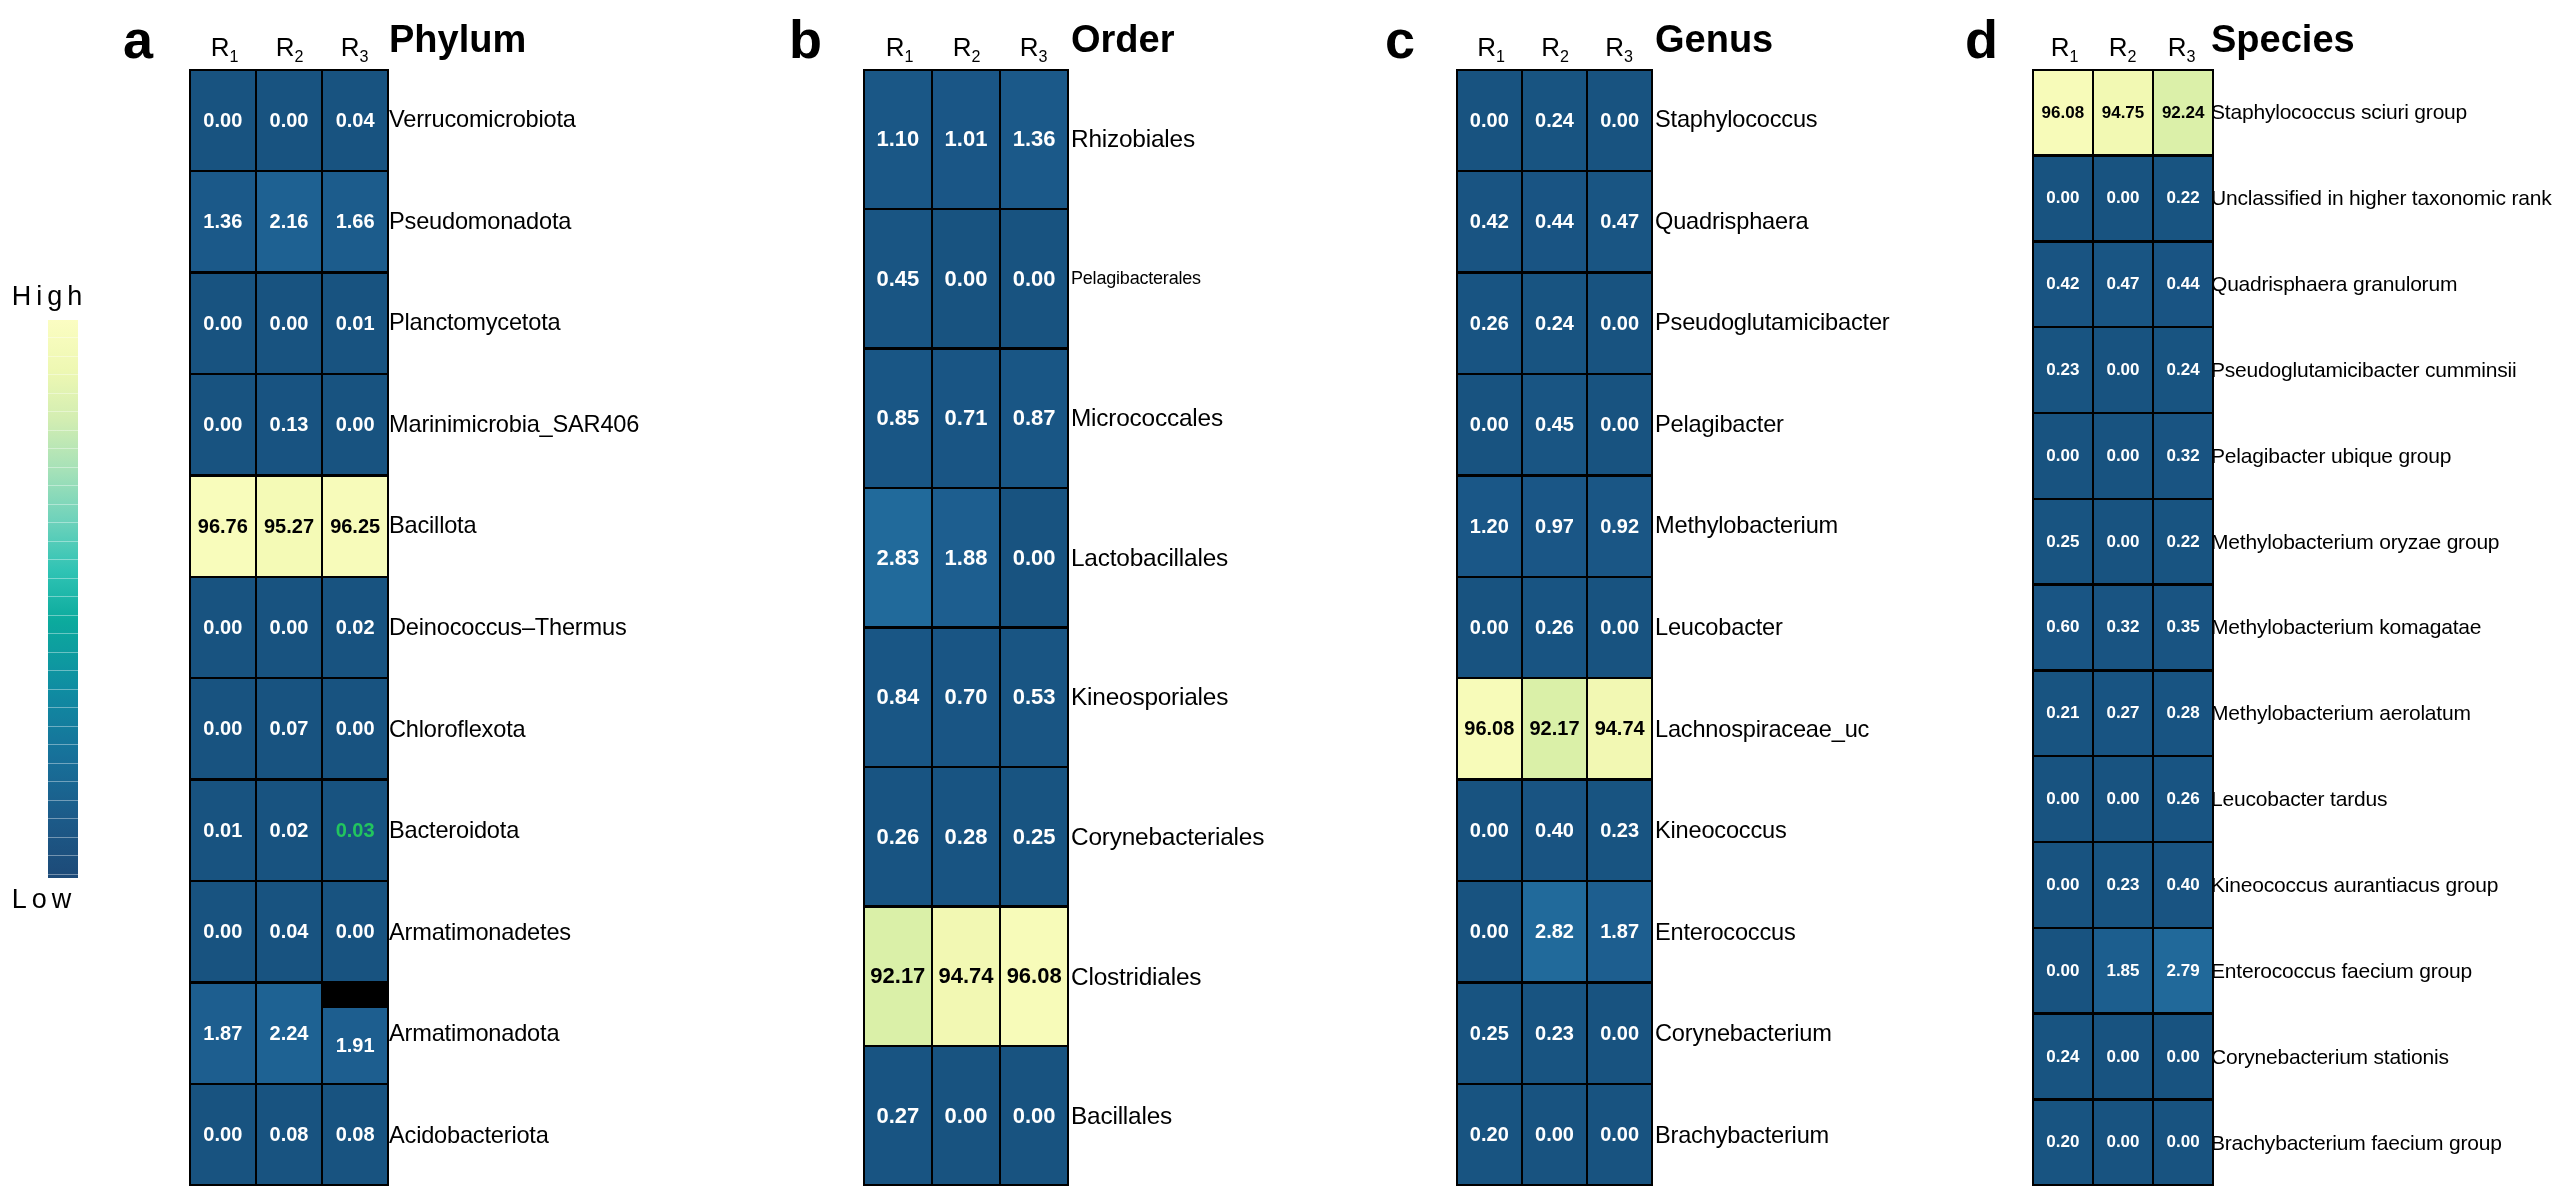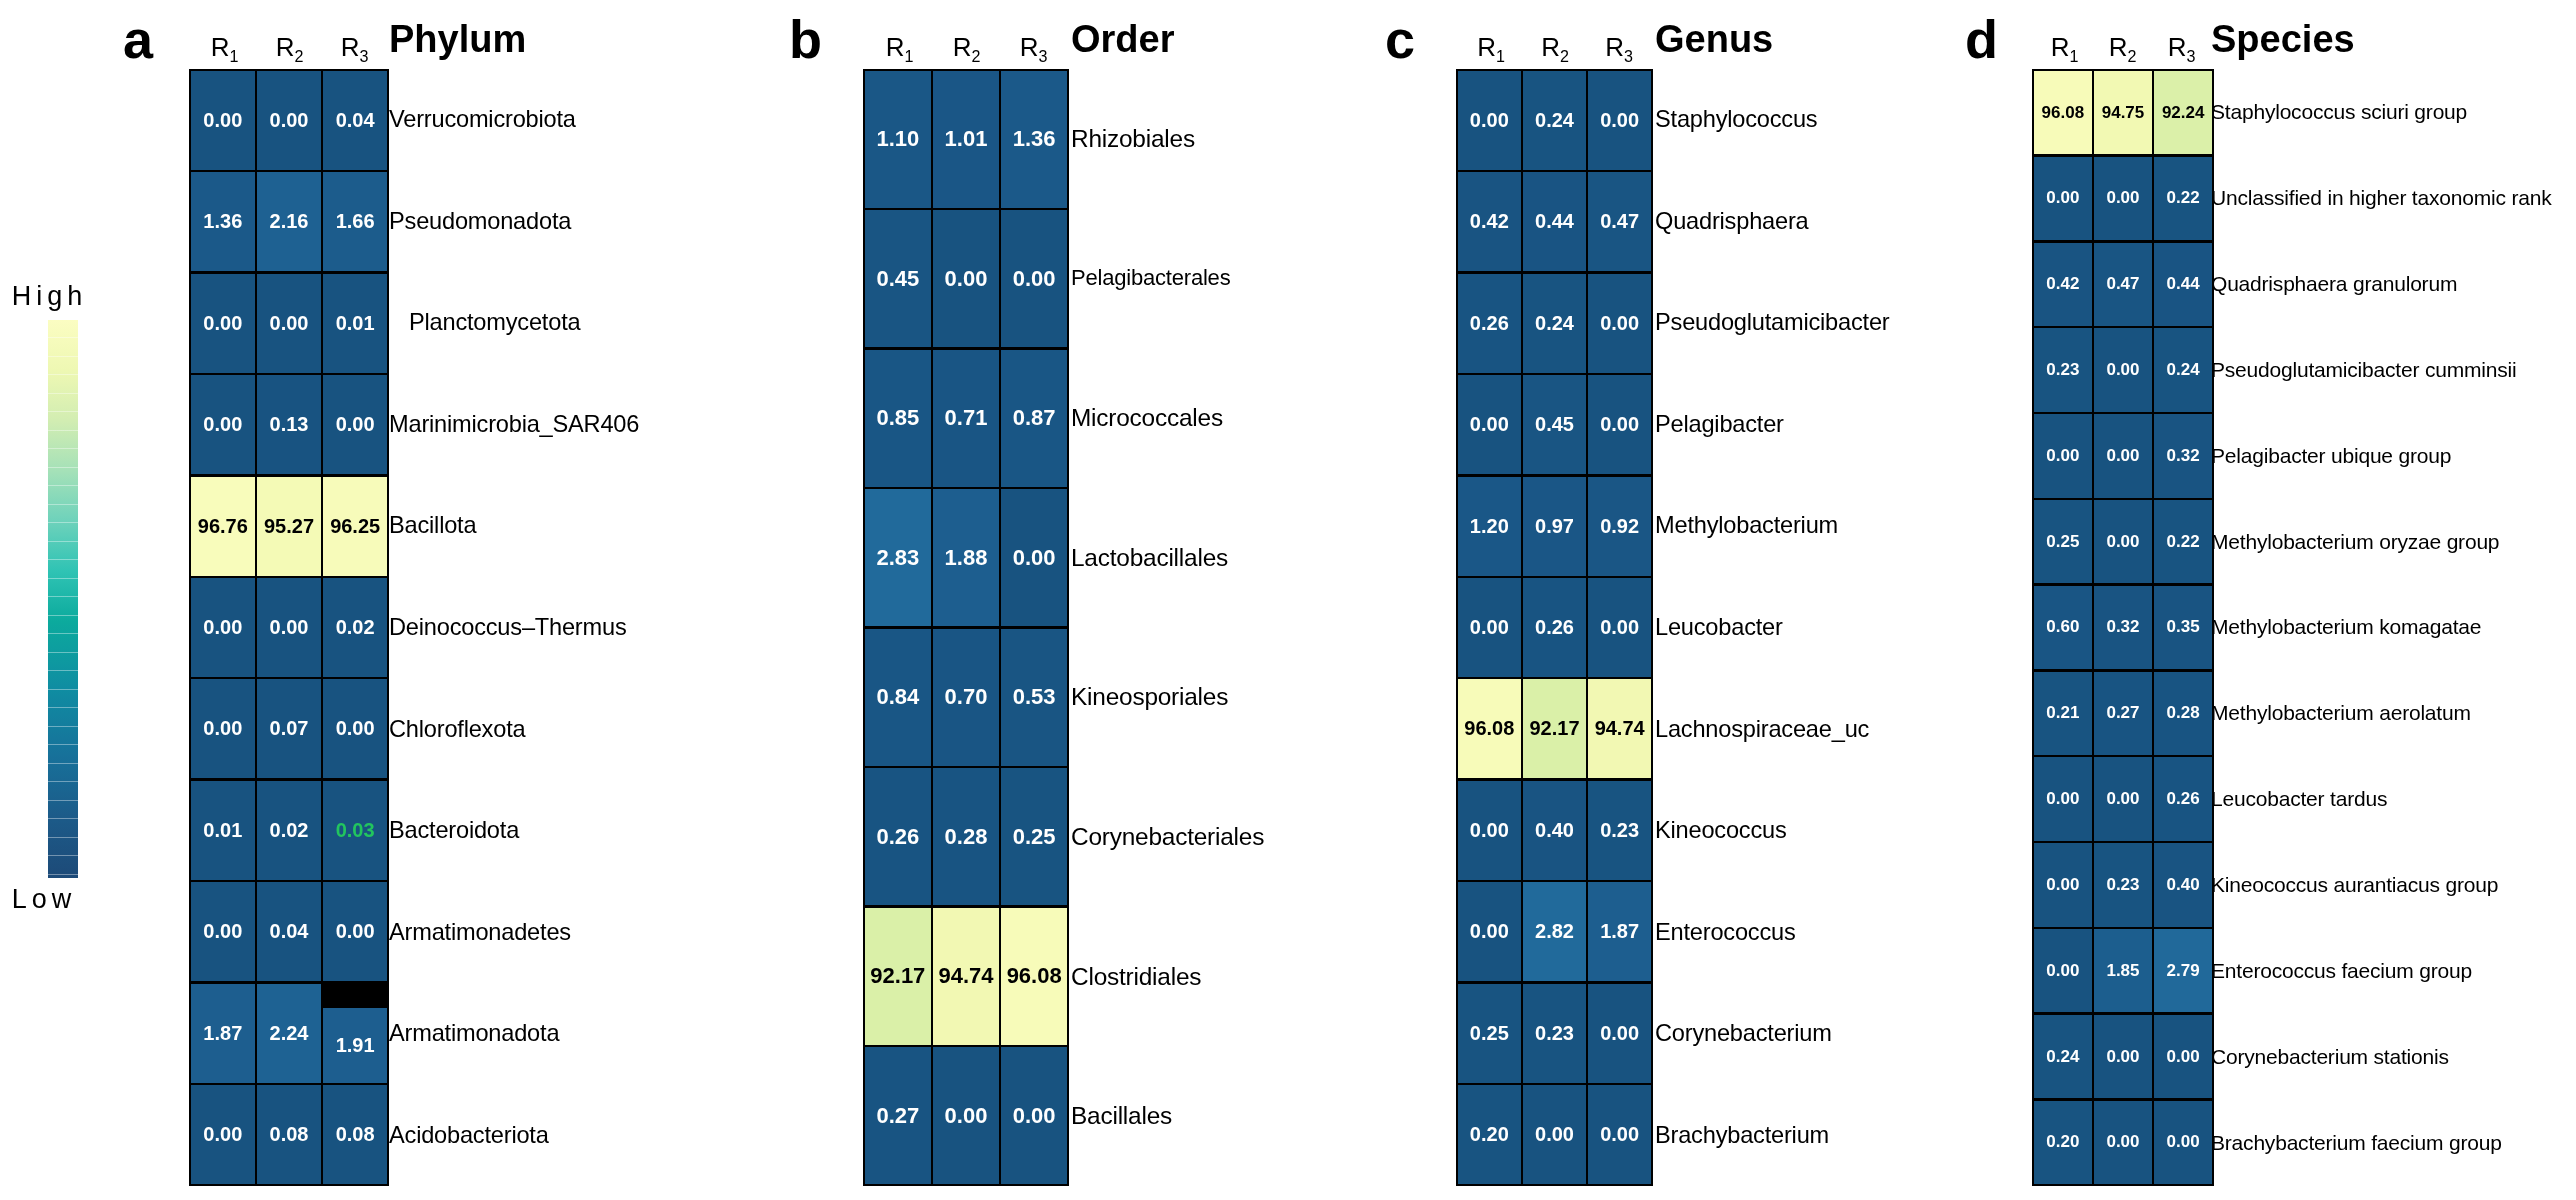--- a/index.html
+++ b/index.html
@@ -74,21 +74,21 @@
         <div class="hm-cell" style="background: rgb(29, 94, 143); color: rgb(255, 255, 255); font-size: 20px;">1.87</div>
         <div class="hm-cell" style="background: rgb(30, 98, 147); color: rgb(255, 255, 255); font-size: 20px;">2.24</div>
         <div class="hm-cell" style="background: rgb(29, 94, 143); color: rgb(255, 255, 255); font-size: 20px; margin-top: 24px;">1.91</div>
         <div class="hm-cell" style="background: rgb(24, 83, 128); color: rgb(255, 255, 255); font-size: 20px;">0.00</div>
         <div class="hm-cell" style="background: rgb(24, 83, 128); color: rgb(255, 255, 255); font-size: 20px;">0.08</div>
         <div class="hm-cell" style="background: rgb(24, 83, 128); color: rgb(255, 255, 255); font-size: 20px;">0.08</div>
       </div>
       <div class="row-labels" style="left: 389px; height: 1117px; grid-template-rows: repeat(11, 1fr);">
         <div class="row-label" style="font-size: 23.6px;">Verrucomicrobiota</div>
         <div class="row-label" style="font-size: 23.6px;">Pseudomonadota</div>
-        <div class="row-label" style="font-size: 23.6px; padding-left: 20px;">Planctomycetota</div>
+        <div class="row-label" style="font-size: 23.6px;">Planctomycetota</div>
         <div class="row-label" style="font-size: 23.6px;">Marinimicrobia_SAR406</div>
         <div class="row-label" style="font-size: 23.6px;">Bacillota</div>
         <div class="row-label" style="font-size: 23.6px;">Deinococcus–Thermus</div>
         <div class="row-label" style="font-size: 23.6px;">Chloroflexota</div>
         <div class="row-label" style="font-size: 23.6px;">Bacteroidota</div>
         <div class="row-label" style="font-size: 23.6px;">Armatimonadetes</div>
         <div class="row-label" style="font-size: 23.6px;">Armatimonadota</div>
         <div class="row-label" style="font-size: 23.6px;">Acidobacteriota</div>
       </div>
       <div class="panel-letter" style="left: 789px;">b</div>
@@ -117,21 +117,21 @@
         <div class="hm-cell" style="background: rgb(24, 84, 129); color: rgb(255, 255, 255); font-size: 22px;">0.25</div>
         <div class="hm-cell" style="background: rgb(218, 240, 168); color: rgb(0, 0, 0); font-size: 22px;">92.17</div>
         <div class="hm-cell" style="background: rgb(242, 248, 179); color: rgb(0, 0, 0); font-size: 22px;">94.74</div>
         <div class="hm-cell" style="background: rgb(247, 251, 185); color: rgb(0, 0, 0); font-size: 22px;">96.08</div>
         <div class="hm-cell" style="background: rgb(24, 84, 130); color: rgb(255, 255, 255); font-size: 22px;">0.27</div>
         <div class="hm-cell" style="background: rgb(24, 83, 128); color: rgb(255, 255, 255); font-size: 22px;">0.00</div>
         <div class="hm-cell" style="background: rgb(24, 83, 128); color: rgb(255, 255, 255); font-size: 22px;">0.00</div>
       </div>
       <div class="row-labels" style="left: 1071px; height: 1117px; grid-template-rows: repeat(8, 1fr);">
         <div class="row-label" style="font-size: 24.4px;">Rhizobiales</div>
-        <div class="row-label" style="font-size: 22px;">Pelagibacterales</div>
+        <div class="row-label" style="font-size: 18px;">Pelagibacterales</div>
         <div class="row-label" style="font-size: 24.4px;">Micrococcales</div>
         <div class="row-label" style="font-size: 24.4px;">Lactobacillales</div>
         <div class="row-label" style="font-size: 24.4px;">Kineosporiales</div>
         <div class="row-label" style="font-size: 24.4px;">Corynebacteriales</div>
         <div class="row-label" style="font-size: 24.4px;">Clostridiales</div>
         <div class="row-label" style="font-size: 24.4px;">Bacillales</div>
       </div>
       <div class="panel-letter" style="left: 1385px;">c</div>
       <div class="panel-title" style="left: 1655px;">Genus</div>
       <div class="col-header" style="left: 1459px; width: 64px;">R<sub>1</sub></div>

